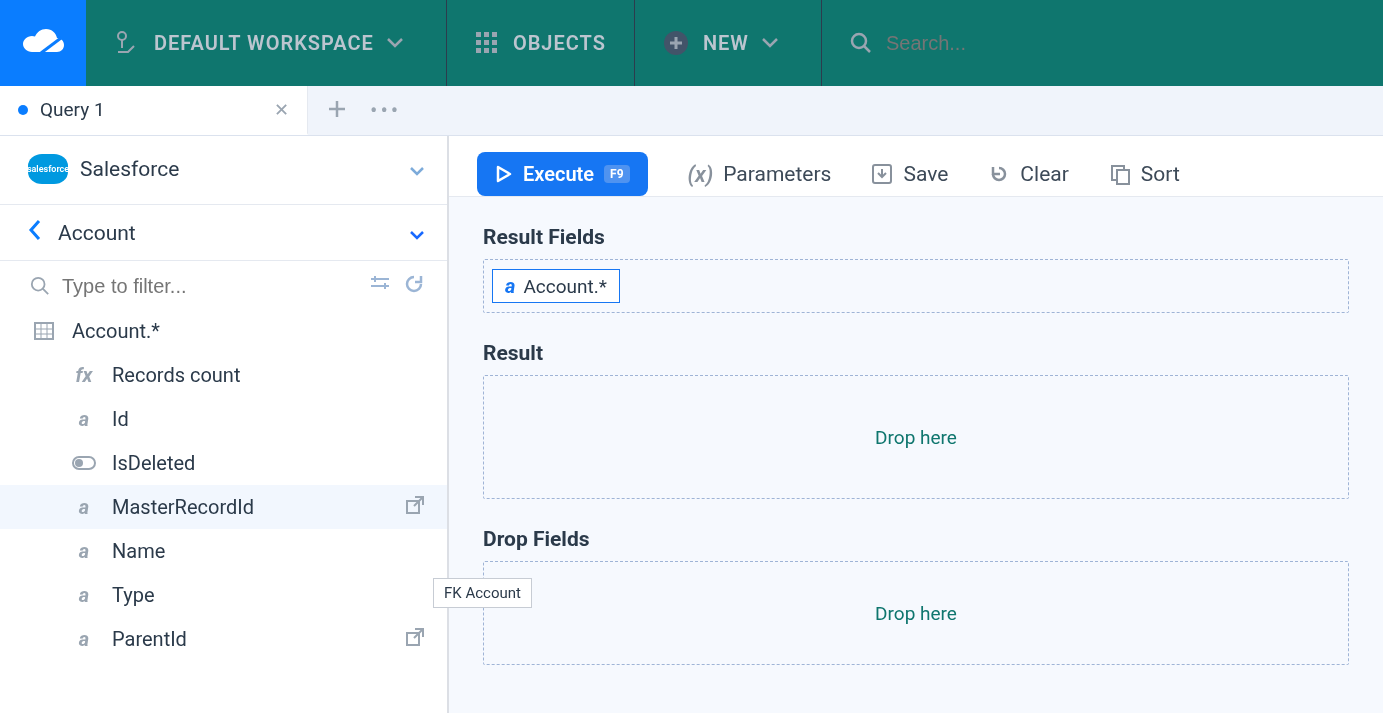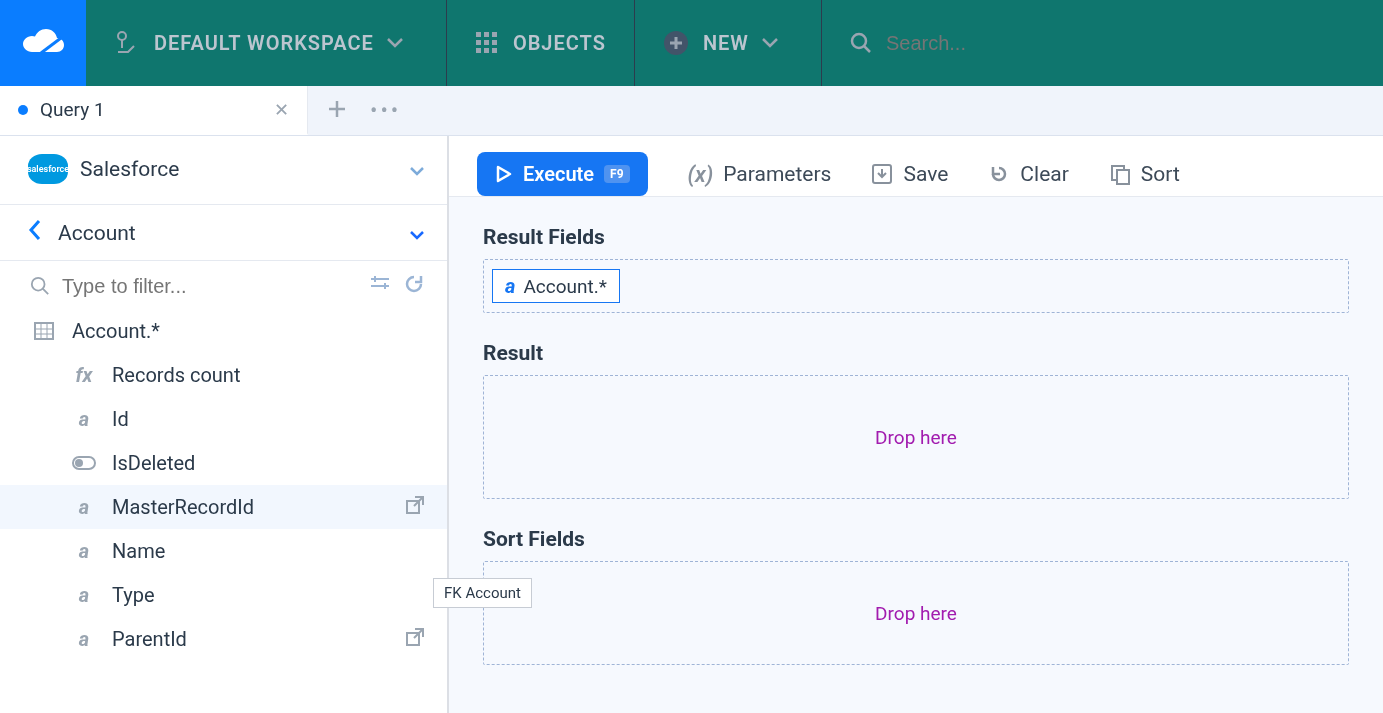--- a/index.html
+++ b/index.html
@@ -205,21 +205,21 @@
   .dropzone.tall { min-height: 124px; justify-content:center; }
   .chip {
     display:inline-flex; align-items:center;
     border: 1px solid #1676f3;
     padding: 4px 12px; font-size:19px;
     gap: 8px;
     cursor: pointer;
     background: #fff;
   }
   .chip .a-ico { color:#1676f3; font-style: italic; font-weight:700; font-size:20px; }
-  .drop-placeholder { color:#a21caf; font-size:19px; }
+  .drop-placeholder { color:#0f766e; font-size:19px; }
 
 </style>
 </head>
 <body>
 
 <div class="topnav">
   <div class="logo-cell">
     <svg width="44" height="30" viewBox="0 0 44 30">
       <path d="M11 24c-5 0-9-4-9-8s4-8 9-8c1 0 2 .2 3 .5C16 4 20 1 25 1c6 0 10 4 11 9 4 0 7 3 7 7s-3 7-7 7H11z" fill="#fff"></path>
       <path d="M20 25 L40 10" stroke="#0a7dff" stroke-width="3"></path>
@@ -453,21 +453,21 @@
           <span class="a-ico">a</span>
           <span>Account.*</span>
         </span>
       </div>
 
       <div class="section-label">Result</div>
       <div class="dropzone tall">
         <span class="drop-placeholder">Drop here</span>
       </div>
 
-      <div class="section-label">Sort Fields</div>
+      <div class="section-label">Drop Fields</div>
       <div class="dropzone tall" style="min-height:104px;">
         <span class="drop-placeholder">Drop here</span>
       </div>
     </div>
   </div>
 </div>
 
 <div class="tooltip">FK Account</div>
 
 </body></html>

